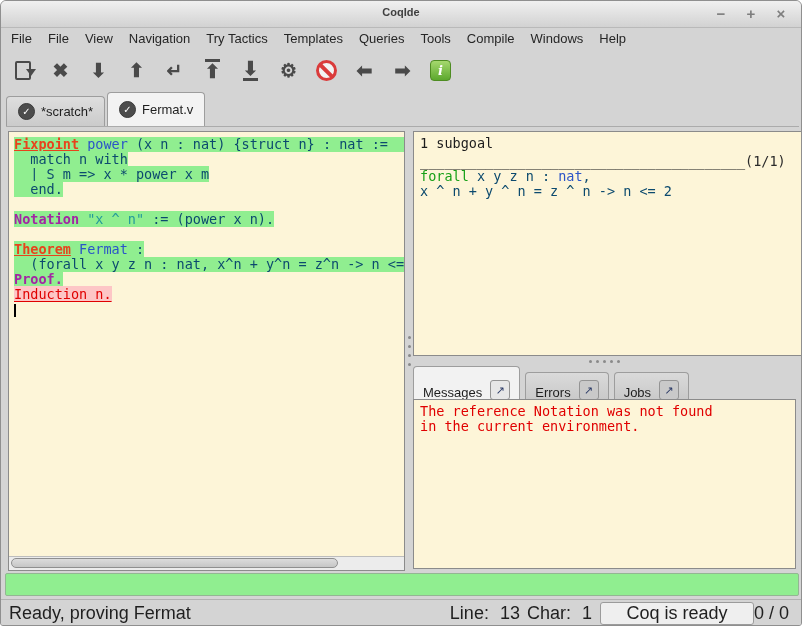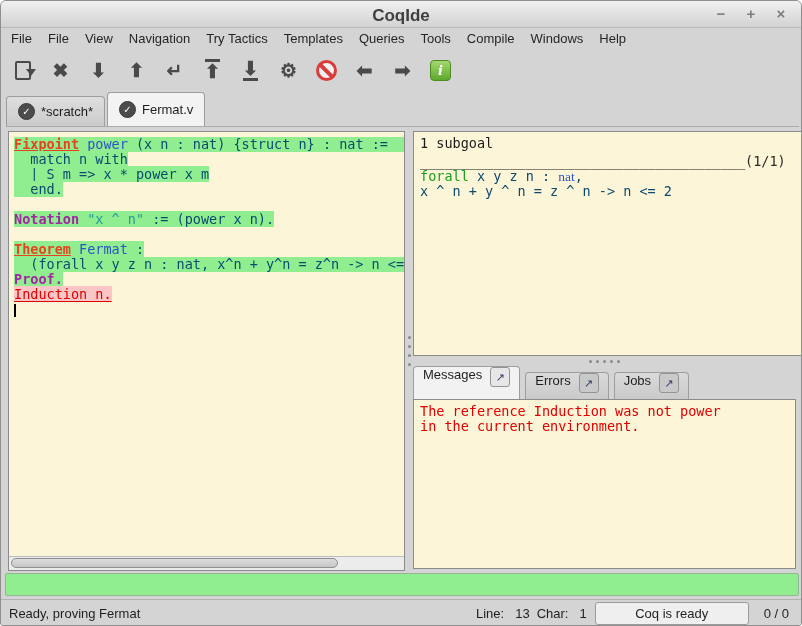--- a/index.html
+++ b/index.html
@@ -3,21 +3,21 @@
 <meta charset="utf-8">
 <style>
   html,body{margin:0;padding:0;width:802px;height:626px;overflow:hidden;background:#ffffff;
     font-family:"Liberation Sans",sans-serif;}
   .window{position:absolute;left:0;top:0;width:802px;height:626px;background:#d4d4d4;
     border:1px solid #8f8f8f;border-radius:6px 6px 3px 3px;box-sizing:border-box;overflow:hidden;}
 
   
   .titlebar{position:absolute;left:0;top:0;right:0;height:26px;
     background:linear-gradient(#f0f0f0,#d2d2d2);border-bottom:1px solid #b9b9b9;}
-  .title{position:absolute;left:0;right:0;top:5px;text-align:center;font-size:17px;font-weight:bold;color:#3f3f3f;}
+  .title{position:absolute;left:0;right:0;top:5px;text-align:center;font-size:11px;font-weight:bold;color:#3f3f3f;}
   .win-controls{position:absolute;right:10px;top:3px;display:flex;gap:10px;}
   .win-btn{width:20px;height:20px;border:none;background:transparent;color:#7e7e7e;
     font-size:15px;font-weight:bold;line-height:20px;text-align:center;padding:0;cursor:default;}
 
   
   .menubar{position:absolute;left:2px;top:27px;right:2px;height:21px;display:flex;align-items:center;}
   .menu-item{padding:2px 8px;font-size:13px;color:#262626;}
 
   
   .toolbar{position:absolute;left:2px;top:50px;right:2px;height:38px;display:flex;align-items:center;padding-left:6px;gap:11px;}
@@ -52,60 +52,60 @@
   .bg-processed{background:var(--processed);}
   .bg-error{background:var(--error-bg);}
   .hl{white-space:pre;}
   .tok-kw{color:var(--keyword);font-weight:bold;text-decoration:underline;}
   .tok-id{color:var(--ident);}
   .tok-vn{color:var(--vernacular);font-weight:bold;}
   .tok-str{color:var(--string);}
   .tok-plain{color:#0c4a6e;}
   .tok-err{color:var(--error-text);text-decoration:underline;text-underline-offset:2px;}
   .tok-g-kw{color:var(--goal-forall);}
-  .tok-g-ty{color:var(--goal-type);font-family:Liberation Serif, serif;}
+  .tok-g-ty{color:var(--goal-type);}
   .caret{display:inline-block;width:1.5px;height:13px;background:#000;vertical-align:text-bottom;}
   .hscrollbar{position:absolute;left:0;right:0;bottom:0;height:13px;background:#ececec;border-top:1px solid #bdbdbd;}
   .hscroll-thumb{position:absolute;left:2px;top:1px;height:10px;width:calc(100% - 68px);
     background:linear-gradient(#dcdcdc,#c6c6c6);border:1px solid #8f8f8f;border-radius:6px;box-sizing:border-box;}
 
   .vsplitter{position:absolute;left:404px;top:130px;width:8px;height:440px;display:flex;flex-direction:column;
     align-items:center;justify-content:center;gap:6px;}
   .vsplitter i{width:3px;height:3px;background:#8a8a8a;border-radius:50%;}
 
   .goal-frame{left:412px;top:130px;width:463px;height:225px;padding:4px 6px;}
   .goal-sep{margin-top:3px;white-space:nowrap;color:#2a2a2a;}
 
   .hsplitter{position:absolute;left:412px;top:355px;width:383px;height:10px;display:flex;align-items:center;
     justify-content:center;gap:4px;}
   .hsplitter i{width:3px;height:3px;background:#8a8a8a;border-radius:50%;}
 
   .msg-tabbar{position:absolute;left:412px;top:365px;width:383px;height:34px;display:flex;align-items:flex-end;gap:5px;}
-  .msg-tab{display:flex;align-items:flex-start;gap:8px;padding:0 9px;height:27px;
+  .msg-tab{display:flex;align-items:flex-end;gap:8px;padding:0 9px;height:27px;
     background:linear-gradient(#dadada,#c9c9c9);border:1px solid #9d9d9d;border-bottom:none;
     border-radius:4px 4px 0 0;font-size:13px;color:#1e1e1e;}
   .msg-tab.active{background:#f2f2f2;height:33px;}
   .detach-btn{width:20px;height:20px;border:1px solid #949494;border-radius:3px;background:#c9c9c9;
     font-size:11px;color:#2b3a66;display:flex;align-items:center;justify-content:center;padding:0;}
   .msg-tab.active .detach-btn{background:#e7e7e7;}
   .msg-frame{left:412px;top:398px;width:383px;height:170px;padding:4px 6px;}
   .msg-line{color:var(--error-text);white-space:pre;}
 
   
   .progress{position:absolute;left:4px;top:572px;width:794px;height:23px;background:var(--processed);
     border:1px solid #93b693;border-radius:2px;box-sizing:border-box;}
   .statusbar{position:absolute;left:0;top:598px;right:0;height:27px;background:#d4d4d4;border-top:1px solid #b2b2b2;
-    display:flex;align-items:center;font-size:13px;color:#1f1f1f;padding:0 8px;box-sizing:border-box;}
+    display:flex;align-items:center;font-size:18px;color:#1f1f1f;padding:0 8px;box-sizing:border-box;}
   .status-left{flex:1;}
   .status-right{display:flex;align-items:center;}
   .status-right .val{margin-left:11px;}
   .status-right .lbl{margin-left:7px;}
   .coq-state{margin-left:8px;width:152px;height:21px;background:#efefef;border:1px solid #9b9b9b;border-radius:3px;
     display:flex;align-items:center;justify-content:center;}
-  .counter{margin-left:15px;margin-right:4px;}
+  .counter{margin-right:4px;}
 </style>
 </head>
 <body>
 
 <div class="window">
 
   <div class="titlebar">
     <div class="title">CoqIde</div>
     <div class="win-controls">
       <button class="win-btn">−</button>
@@ -237,21 +237,21 @@
       </div>
       <div class="msg-tab">
         <span>Jobs</span>
         <button class="detach-btn">
           <span>↗</span>
         </button>
       </div>
     </div>
 
   <div class="frame msg-frame mono">
-      <div class="msg-line">The reference Induction was not power</div>
+      <div class="msg-line">The reference Notation was not found</div>
       <div class="msg-line">in the current environment.</div>
     </div>
 
   <div class="progress"></div>
 
   <div class="statusbar">
     <div class="status-left">Ready, proving Fermat</div>
     <div class="status-right">
       <span class="lbl">Line:</span>
       <span class="val">13</span>

